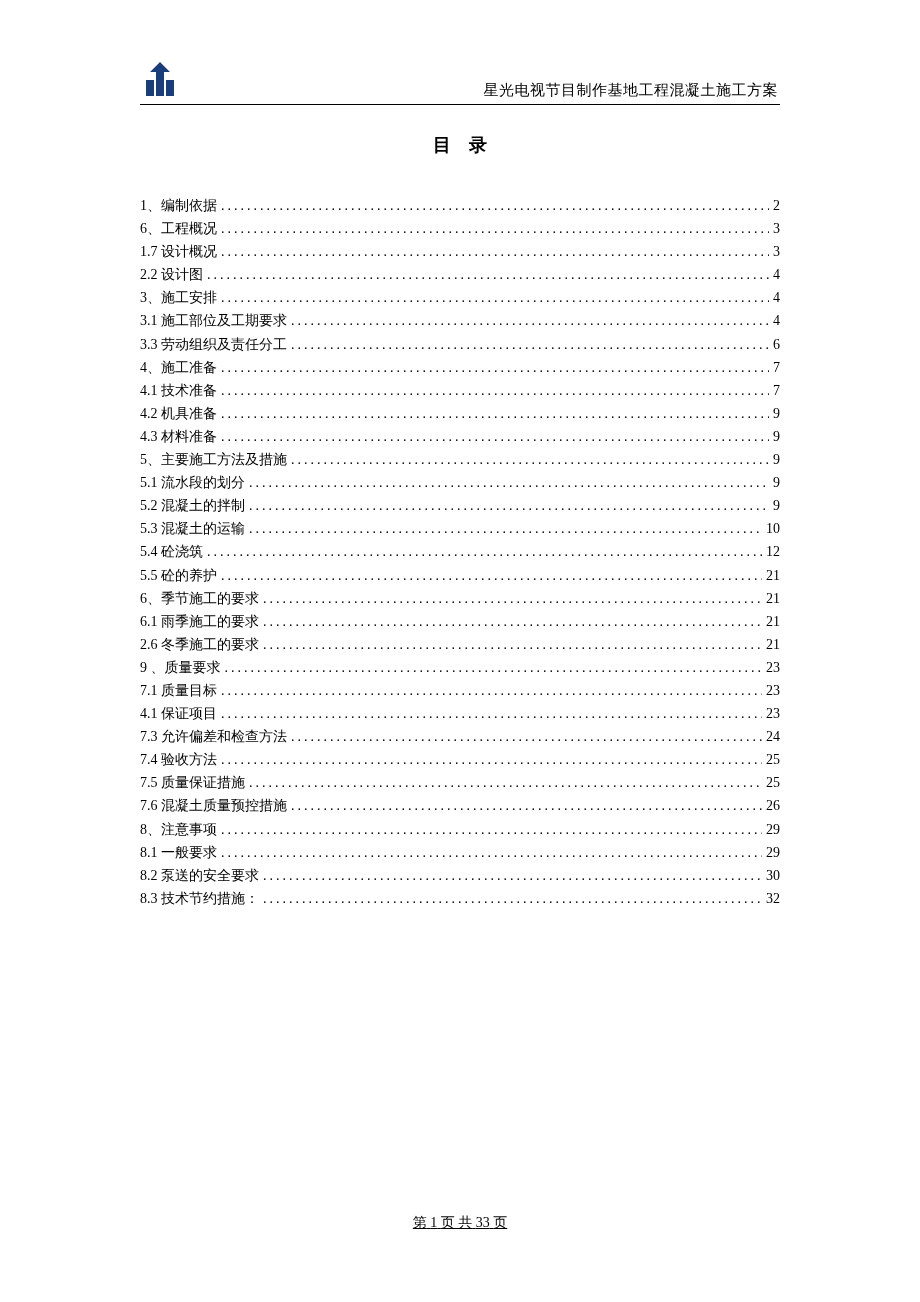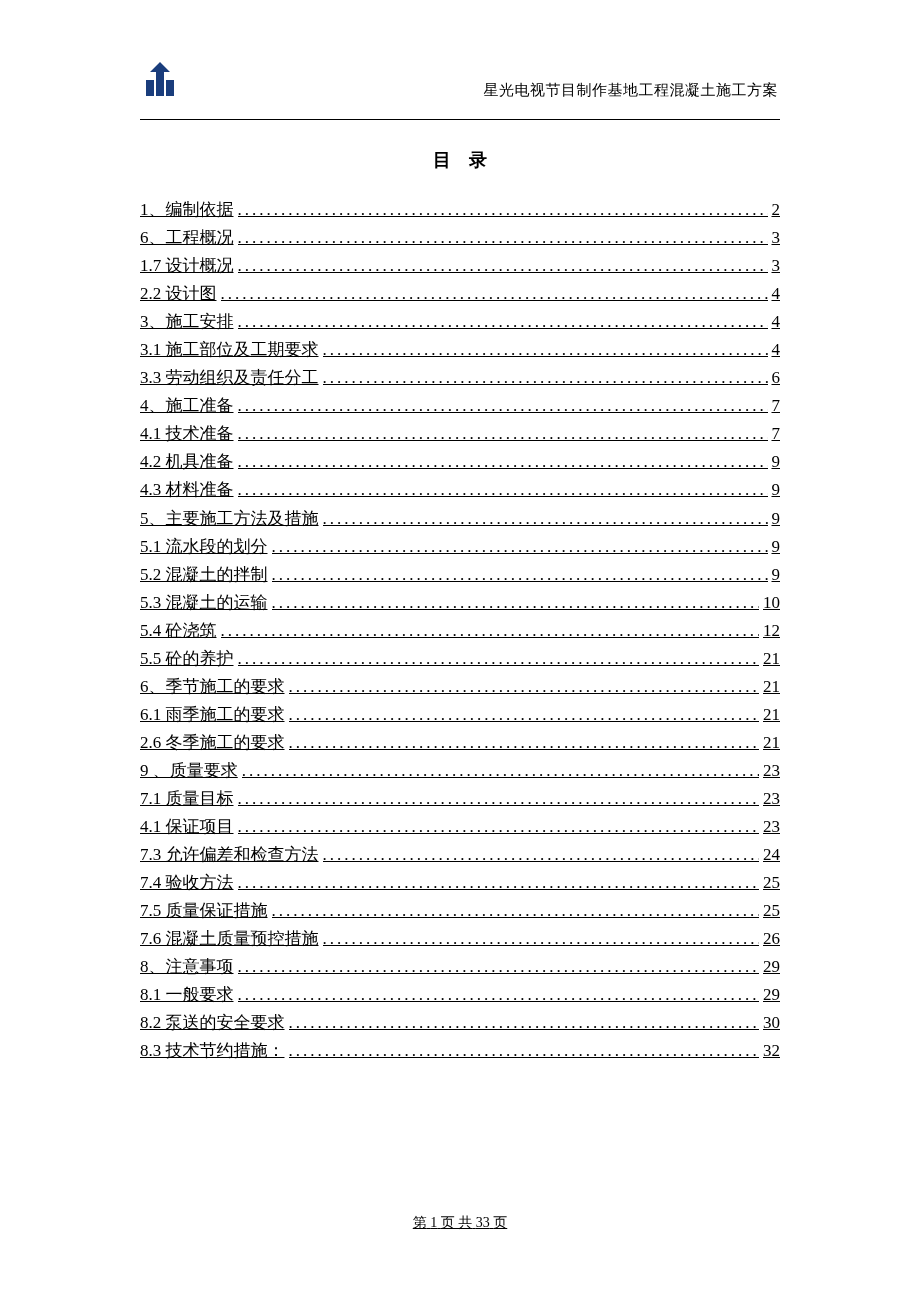--- a/index.html
+++ b/index.html
@@ -15,48 +15,47 @@
       position: relative;
     }
     .page {
       padding: 60px 140px 40px 140px;
     }
     .header {
       display: flex;
       align-items: flex-end;
       justify-content: space-between;
       border-bottom: 1.5px solid #000;
-      padding-bottom: 19px;
+      padding-bottom: 4px;
       margin-bottom: 28px;
     }
     .logo {
       width: 40px;
       height: 40px;
       position: relative;
     }
     .header-title {
       font-size: 15px;
       letter-spacing: 0.5px;
       margin-left: auto;
       padding-right: 2px;
     }
     .doc-title {
       text-align: center;
       font-size: 18px;
       font-weight: bold;
-      margin-bottom: 24px;
+      margin-bottom: 37px;
     }
     .doc-title .gap {
       display: inline-block;
       width: 18px;
     }
     .toc {
-      font-size: 17px;
+      font-size: 14px;
       line-height: 1.65;
-      text-decoration: underline;
     }
     .toc-row {
       display: flex;
       align-items: baseline;
       white-space: nowrap;
     }
     .toc-label {
       flex: 0 0 auto;
     }
     .toc-dots {

